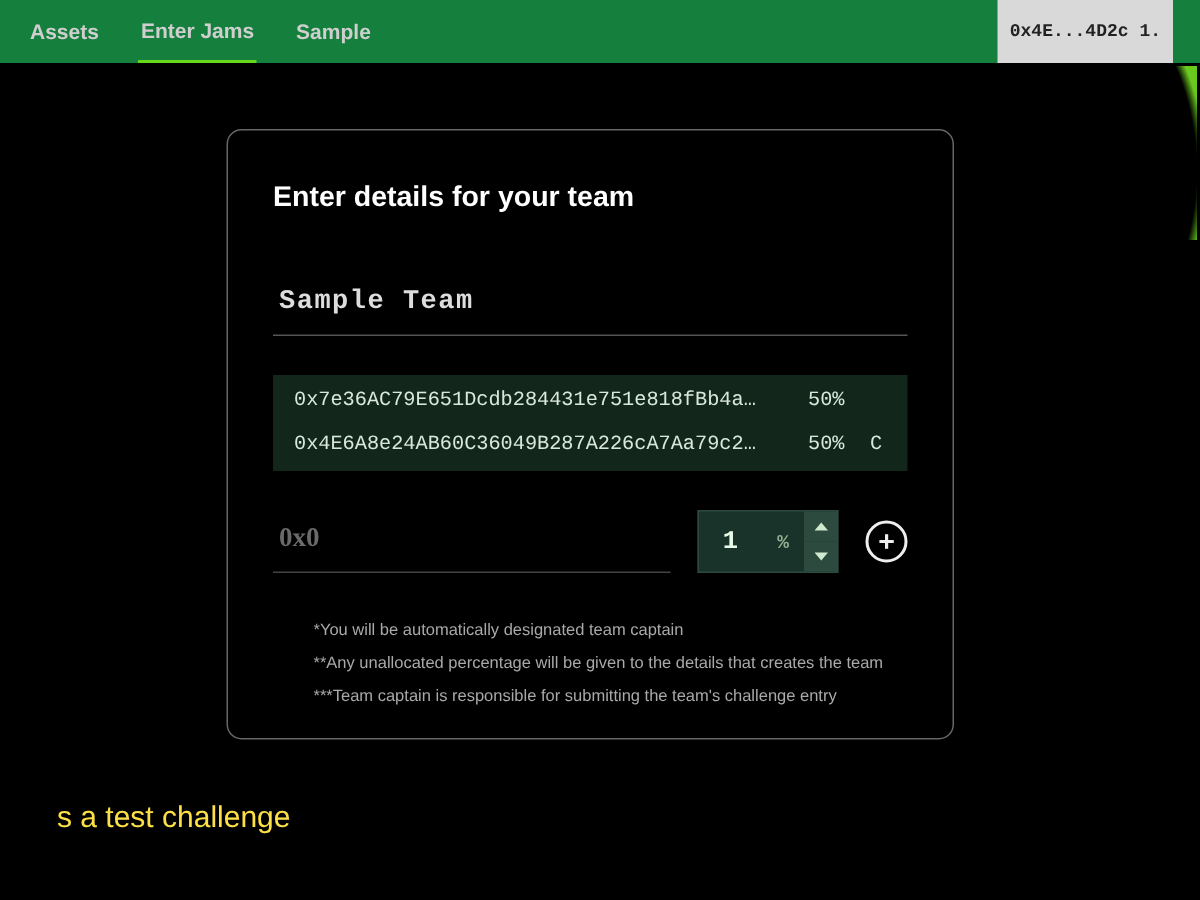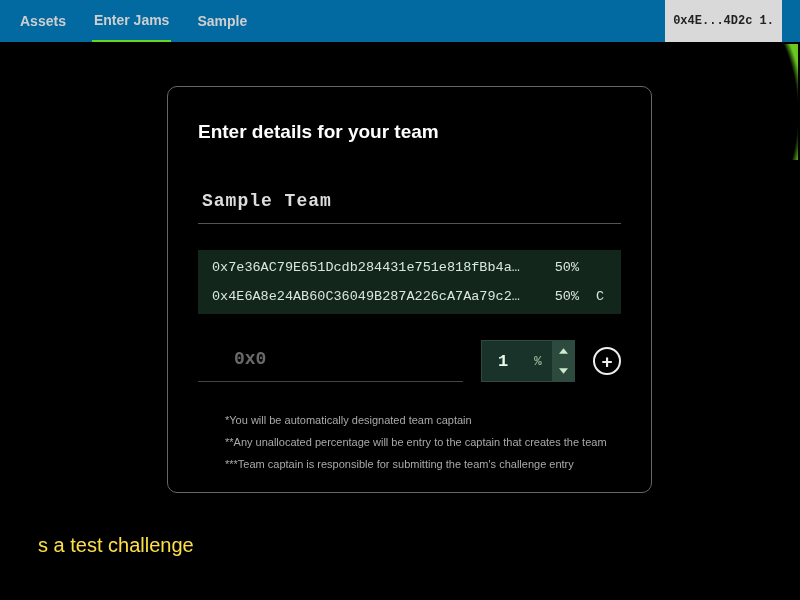--- a/index.html
+++ b/index.html
@@ -10,21 +10,21 @@
     color: #eee;
     position: relative;
   }
 
   
   .topnav {
     height: 42px;
     display: flex;
     align-items: center;
     padding: 0 18px;
-    background: #0369a1;
+    background: #15803d;
     gap: 24px;
   }
   .topnav .tab {
     color: #cfcfcf;
     font-weight: bold;
     font-size: 14px;
     padding: 12px 2px;
     cursor: pointer;
   }
   .topnav .tab.active { border-bottom: 3px solid #66d71a; }
@@ -52,21 +52,21 @@
 
   .bg-text {
     position: absolute;
     left: 0; top: 534px;
     color: #fde047; font-size: 20px; margin-left: 38px;
   }
 
   
   .modal {
     position: absolute;
-    top: 86px; left: 167px;
+    top: 86px; left: 151px;
     width: 485px;
     background: #000;
     border: 1px solid #666;
     border-radius: 10px;
     padding: 34px 30px 22px 30px;
   }
   .modal h2 {
     color: #fff; font-size: 19px; font-weight: bold;
     margin-bottom: 48px;
   }
@@ -106,25 +106,24 @@
     display: flex; align-items: center;
     gap: 18px;
     margin-bottom: 8px;
   }
   .addr-input-wrap { flex: 1; }
   .addr-input {
     width: 100%;
     background: transparent;
     border: none;
     color: #8a8a8a;
-    font-family: Liberation Mono, monospace;
+    font-family: Liberation Serif, serif;
     font-weight: bold;
     font-size: 18px;
     padding: 8px 4px 10px 4px;
-    margin-left: 32px;
   }
   .addr-input::placeholder { color: #6a6a6a; }
   .addr-underline { height: 1px; background: #444; margin-top: 2px; }
 
   .stepper {
     display: flex; align-items: stretch;
     background: #19322a;
     height: 42px;
     border: 1px solid #2e4a40;
   }
@@ -243,17 +242,17 @@
         </button>
       </div>
     </div>
     <button class="add-btn">
       <span>+</span>
     </button>
   </div>
 
   <div class="notes">
     <p>*You will be automatically designated team captain</p>
-    <p>**Any unallocated percentage will be entry to the captain that creates the team</p>
+    <p>**Any unallocated percentage will be given to the details that creates the team</p>
     <p>***Team captain is responsible for submitting the team's challenge entry</p>
   </div>
 
 </div>
 
 </body></html>

